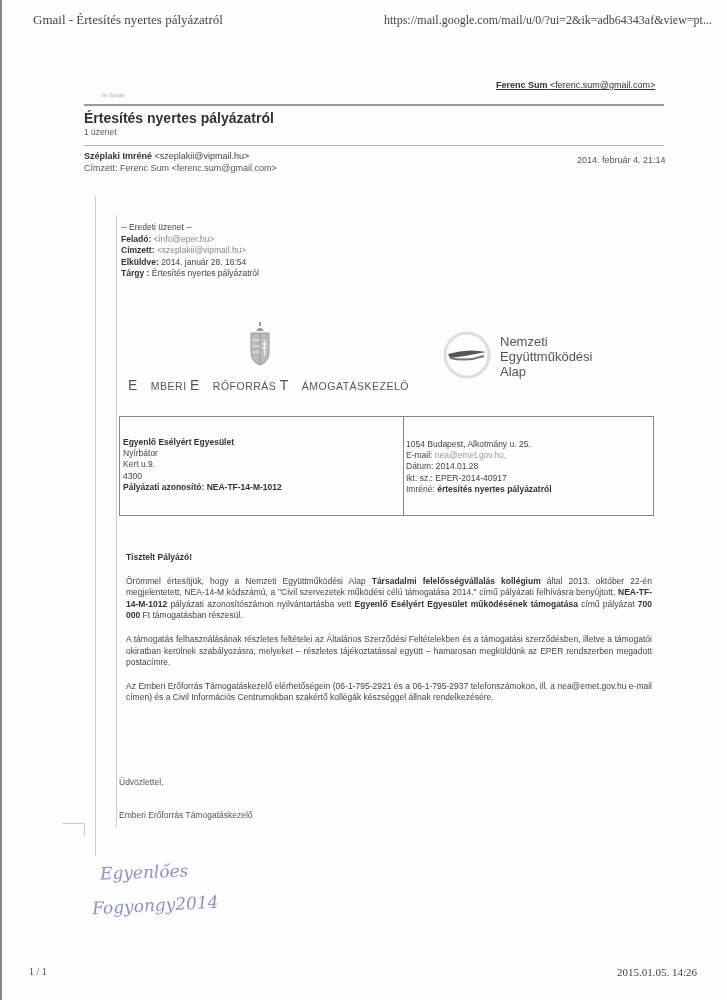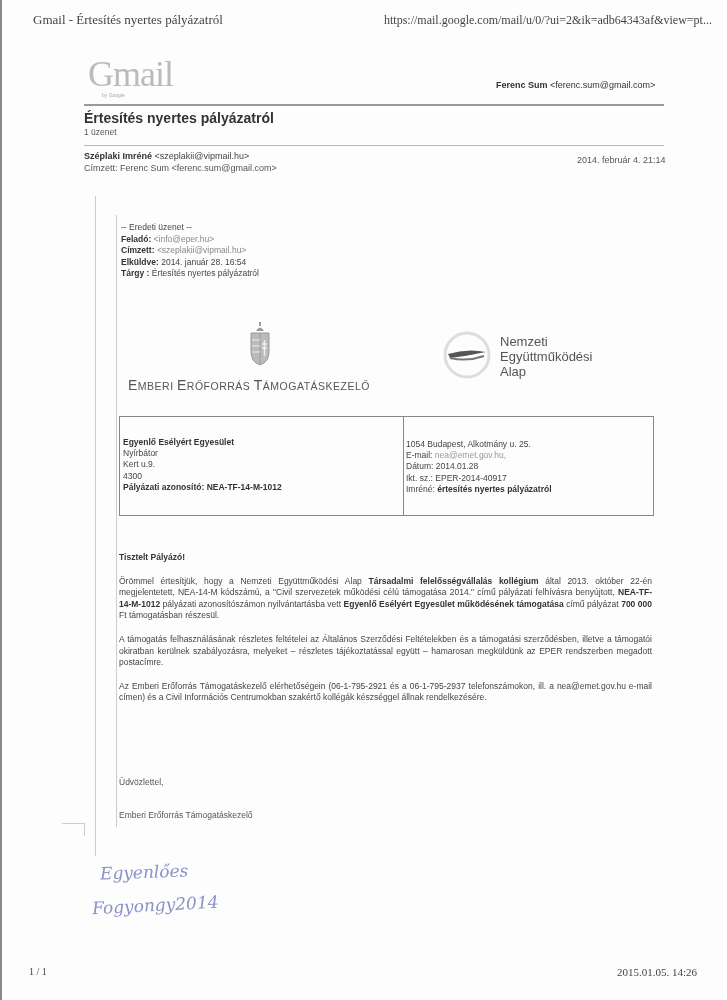--- a/index.html
+++ b/index.html
@@ -10,50 +10,50 @@
   }
   .abs { position: absolute; }
   .serif { font-family: "Liberation Serif", "DejaVu Serif", serif; }
   .hdr-left { left: 33px; top: 12px; font-size: 13px; color: #444; }
   .hdr-right { left: 384px; top: 13px; font-size: 12px; color: #444; white-space: nowrap; }
   .left-edge { left: 0; top: 0; width: 2px; height: 1000px; background: #888; }
 
   .logo { left: 88px; top: 56px; width: 100px; height: 40px; }
   .logo-text { font-family: "Liberation Serif", serif; font-size: 36px; color: #bbb; letter-spacing: -1px; line-height: 36px; }
   .logo-sub { position: absolute; left: 14px; top: 36px; font-size: 5px; color: #aaa; }
-  .account { left: 496px; top: 80px; font-size: 9px; color: #333; font-weight: bold; }
+  .account { left: 496px; top: 80px; font-size: 9px; color: #333; font-weight: bold; text-decoration: underline; }
   .account span { font-weight: normal; }
 
   .hr { left: 84px; width: 580px; height: 1px; background: #b8b8b8; }
   .subject { left: 84px; top: 110px; font-size: 14px; font-weight: bold; color: #333; }
   .msgcount { left: 84px; top: 127px; font-size: 8.5px; color: #555; }
   .from { left: 84px; top: 151px; font-size: 9px; color: #444; }
   .from b { color: #333; }
   .to { left: 84px; top: 163px; font-size: 9px; color: #555; }
   .date { left: 577px; top: 155px; font-size: 9px; color: #555; }
 
   .vline { width: 1px; background: #ccc; }
   .fwd { left: 121px; top: 222px; font-size: 8.5px; line-height: 11.5px; color: #444; }
   .fwd b { color: #333; }
   .fwd .muted { color: #888; }
 
   .eet-logo { left: 120px; top: 320px; width: 290px; height: 80px; }
   .eet-name { position:absolute; left: 8px; top: 57px; font-size: 14px; color: #555; letter-spacing: 0.5px; white-space: nowrap; }
-  .eet-name .sc { font-size: 10.5px; }
+  .eet-name .sc { font-size: 10.5px; margin-left: 13px; }
   .nea-logo { left: 440px; top: 328px; width: 200px; height: 60px; }
   .nea-text { position:absolute; left: 60px; top: 6px; font-size: 13px; line-height: 15px; color: #555; }
 
   .addr-box { left: 119px; top: 416px; width: 533px; height: 98px; border: 1px solid #888; }
   .addr-divider { position:absolute; left: 283px; top: 0; width: 1px; height: 98px; background: #888; }
   .addr-left { position:absolute; left: 3px; top: 20px; font-size: 8.5px; line-height: 11.2px; color: #444; }
   .addr-right { position:absolute; left: 286px; top: 22px; font-size: 8.5px; line-height: 11.2px; color: #444; }
   .addr-right .faint { color: #999; }
 
   .body-text { left: 119px; top: 552px; width: 533px; font-size: 8.5px; line-height: 11.6px; color: #444; text-align: justify; }
-  .body-text p { margin: 0 0 12px 0; }
+  .body-text p { margin: 0 0 12px 7px; }
   .body-text b { color: #333; }
   .body-text a { color: #99a; text-decoration: underline; }
 
   .closing { left: 119px; top: 777px; font-size: 8.5px; color: #555; }
   .sig { left: 119px; top: 810px; font-size: 8.5px; color: #555; }
 
   .hand1 { left: 100px; top: 862px; font-family: "DejaVu Serif", serif; font-style: italic; font-size: 17px; color: #8a90c8; transform: rotate(-2deg); }
   .hand2 { left: 92px; top: 895px; font-family: "DejaVu Serif", serif; font-style: italic; font-size: 17px; color: #8a90c8; transform: rotate(-3deg); }
 
   .pageno { left: 29px; top: 966px; font-size: 10px; color: #444; }
@@ -61,21 +61,20 @@
 </style>
 </head>
 <body>
 
 <div class="abs left-edge"></div>
 
 <div class="abs hdr-left serif">Gmail - Értesítés nyertes pályázatról</div>
 <div class="abs hdr-right serif">https://mail.google.com/mail/u/0/?ui=2&amp;ik=adb64343af&amp;view=pt...</div>
 
 <div class="abs logo">
-  <span class="logo-text">Gmail</span>
   <span class="logo-sub">by Google</span>
 </div>
 <div class="abs account">
   <span style="font-weight:bold">Ferenc Sum</span>
   <span>&lt;ferenc.sum@gmail.com&gt;</span>
 </div>
 
 <div class="abs hr" style="top:104px;height:2px;background:#999"></div>
 <div class="abs subject">Értesítés nyertes pályázatról</div>
 <div class="abs msgcount">1 üzenet</div>

